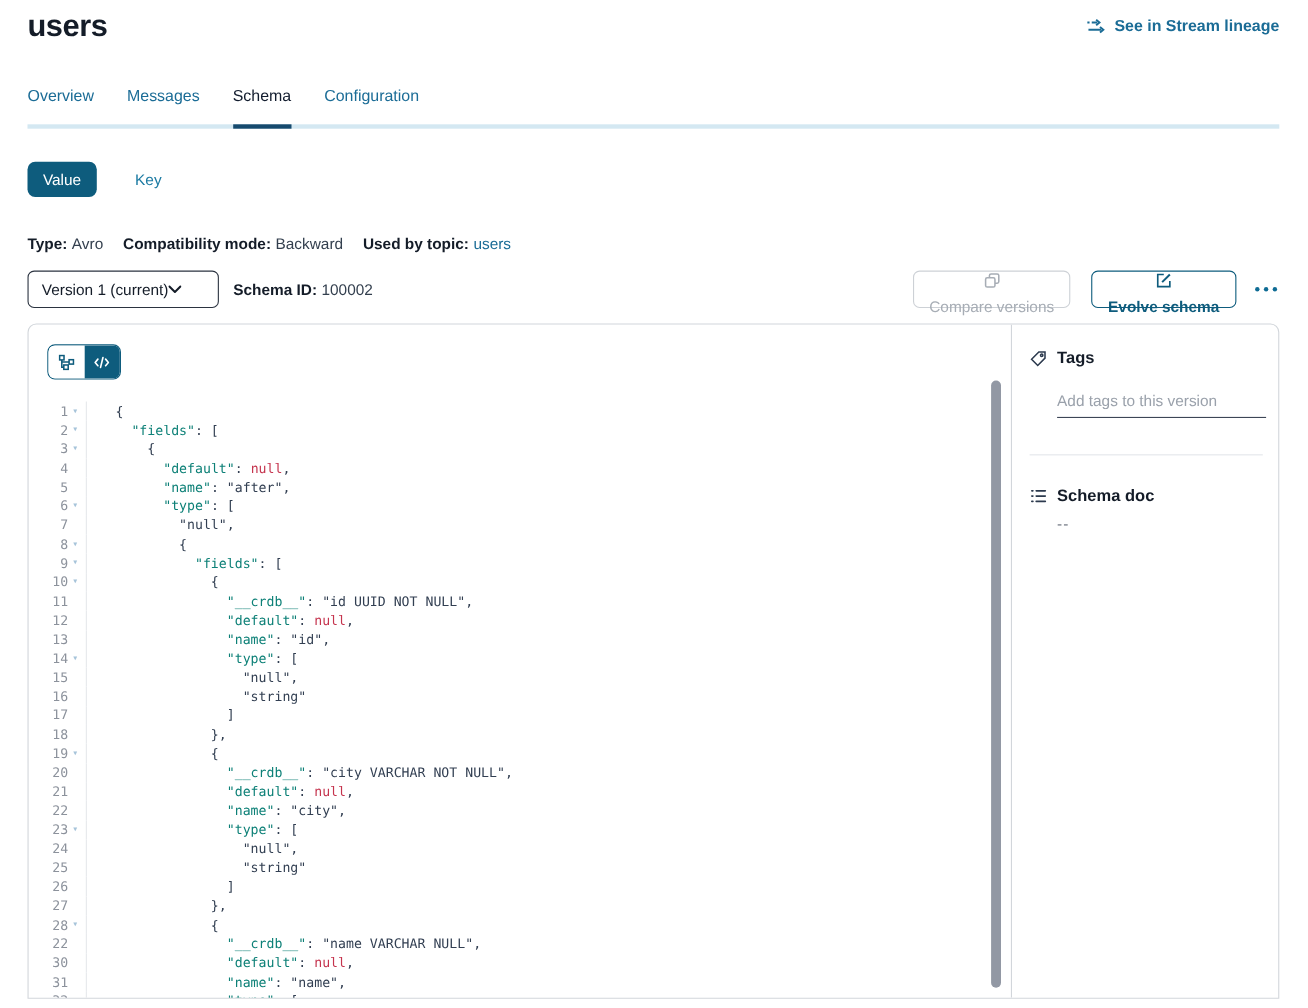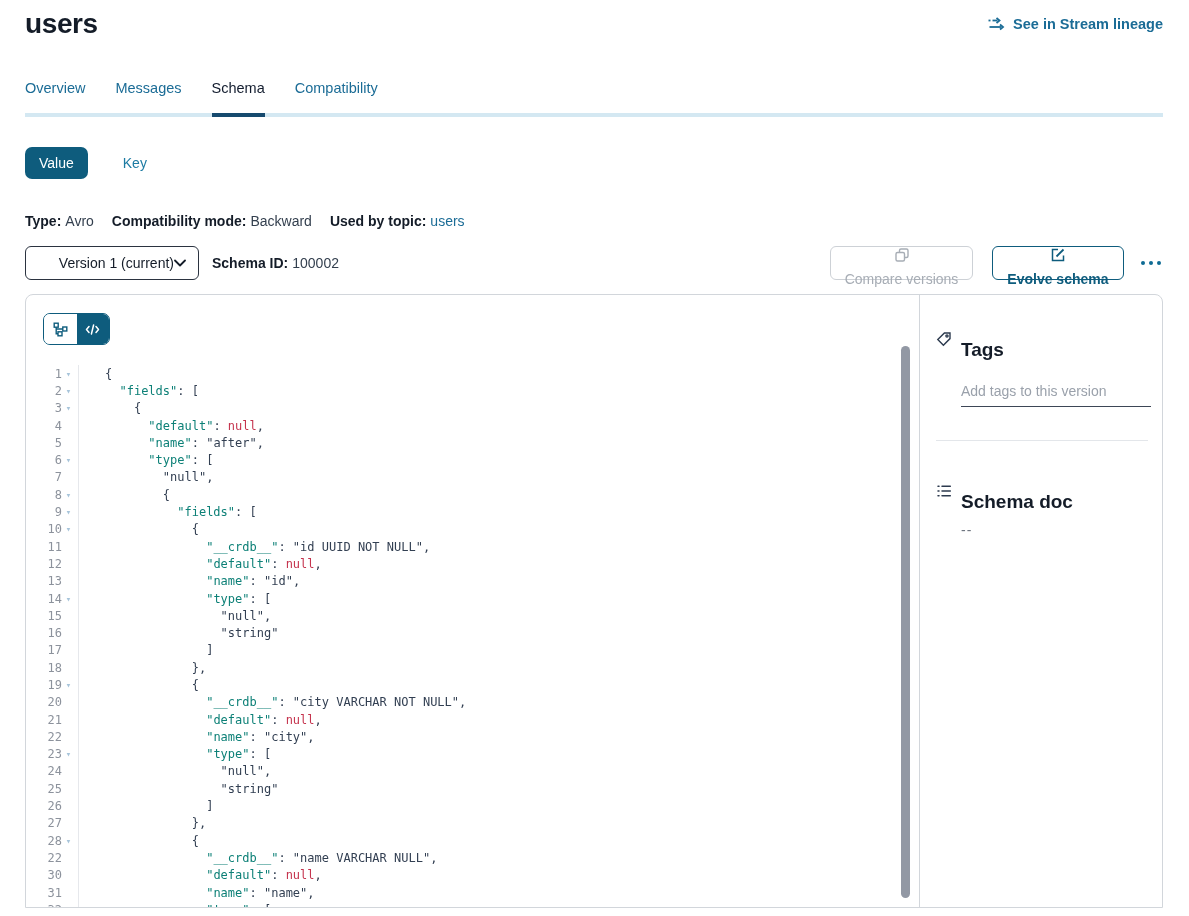--- a/index.html
+++ b/index.html
@@ -26,21 +26,21 @@
   .vk-link { color:#1d7ba3; font-size:14px; font-weight:500; cursor:pointer; }
 
   
   .meta { display:flex; gap:18px; margin-top:34px; font-size:14px; align-items:baseline; }
   .meta b { font-weight:700; color:var(--textdark); }
   .meta span.val { color:var(--textmid); margin-left:4px; }
   .meta .link { color:var(--link); margin-left:4px; cursor:pointer; }
 
   
   .controls { display:flex; align-items:center; margin-top:17px; }
-  .select { display:flex; align-items:center; justify-content:flex-end; width:174px; height:34px;
+  .select { display:flex; align-items:center; justify-content:flex-start; width:174px; height:34px;
     border:1.5px solid #2b3340; border-radius:6px; padding:0 12px; font-size:14px; cursor:pointer;
     color:var(--textdark); background:#fff; }
   .schema-id { margin-left:13px; font-size:14px; }
   .schema-id b { font-weight:700; }
   .schema-id span { color:var(--textmid); margin-left:4px; }
   .right-ctl { margin-left:auto; display:flex; align-items:center; gap:19px; }
   button { font-family:inherit; }
   .btn { display:flex; align-items:center; gap:8px; height:34px; border-radius:6px; background:#fff;
     font-size:14px; padding:0 14px; cursor:pointer; }
   .btn.disabled { border:1px solid var(--disabledborder); color:var(--disabled); font-weight:500; cursor:default;flex-direction:column; }
@@ -67,21 +67,21 @@
   .tk-p { color:var(--codestr); }
   .tk-k { color:var(--codekey); }
   .tk-s { color:var(--codestr); }
   .tk-n { color:var(--codenull); }
   .scrollbar { position:absolute; top:51px; right:9px; width:9px; height:552px; background:var(--scrollbar);
     border-radius:5px; cursor:pointer; }
 
   
   .sidebar { width:243px; border-left:1px solid var(--border); padding:22px 14px 0 16px; }
   .side-head { display:flex; align-items:center; gap:9px; }
-  .side-head .lbl { font-size:19px; font-weight:700; color:var(--textdark);margin-top:22px; }
+  .side-head .lbl { font-size:15px; font-weight:700; color:var(--textdark); }
   .tag-input { display:block; width:190px; margin:20px 0 0 25px; border:none; outline:none;
     border-bottom:1.5px solid #3d4656; font-size:14px; padding:2px 0 7px 0; font-family:inherit; color:var(--textdark); }
   .tag-input::placeholder { color:var(--placeholder); }
   .divider { border:none; border-top:1px solid #e3e6ea; margin:33px 0 0 0; }
   .section { margin-top:28px; }
   .side-val { margin:9px 0 0 25px; font-size:14px; color:var(--textmid); }
   .side-val.dim { color:var(--textgray); letter-spacing:1px; }
   svg { display:block; }
 </style>
 </head>
@@ -102,21 +102,21 @@
         </svg>
       </span>
       <span>See in Stream lineage</span>
     </div>
   </div>
 
   <div class="tabs">
     <div class="tab">Overview</div>
     <div class="tab">Messages</div>
     <div class="tab active">Schema</div>
-    <div class="tab">Compatibility</div>
+    <div class="tab">Configuration</div>
   </div>
 
   <div class="vk-row">
     <button class="vk-btn">Value</button>
     <span class="vk-link">Key</span>
   </div>
 
   <div class="meta">
     <div>
       <b>Type:</b><span class="val">Avro</span>

